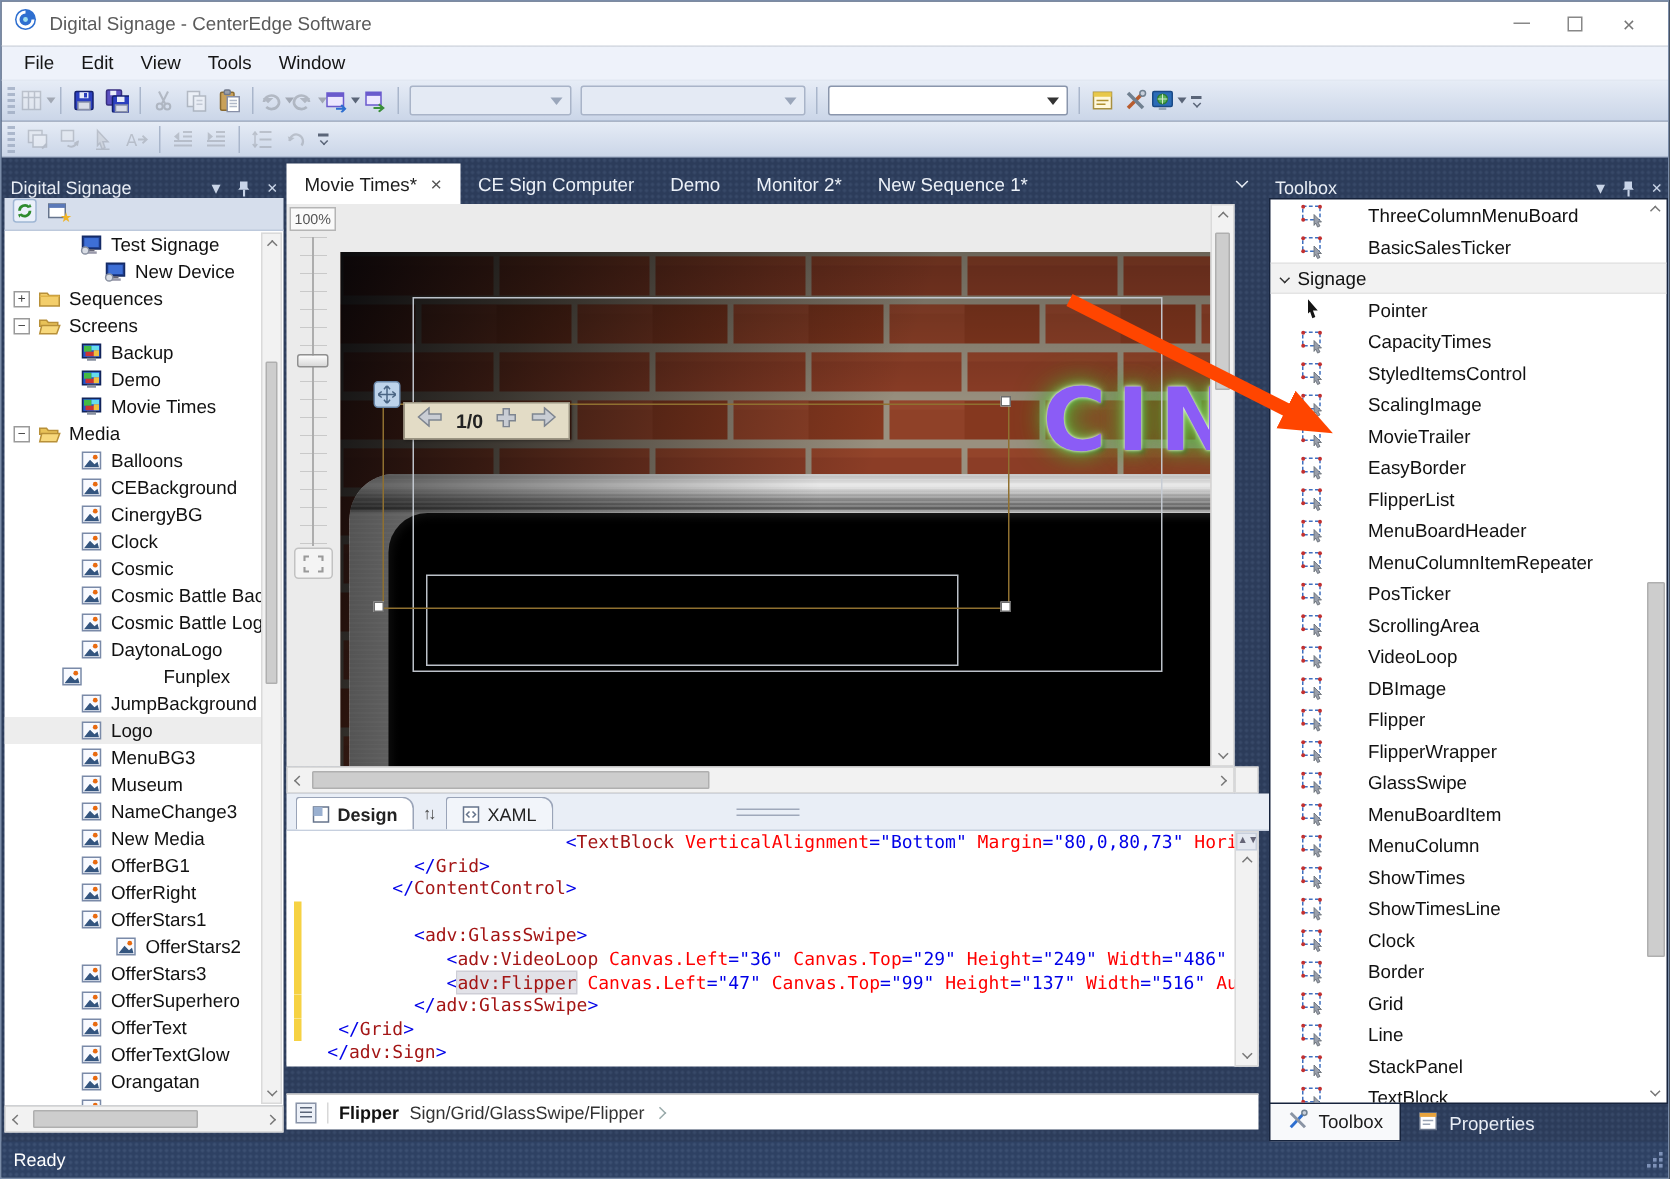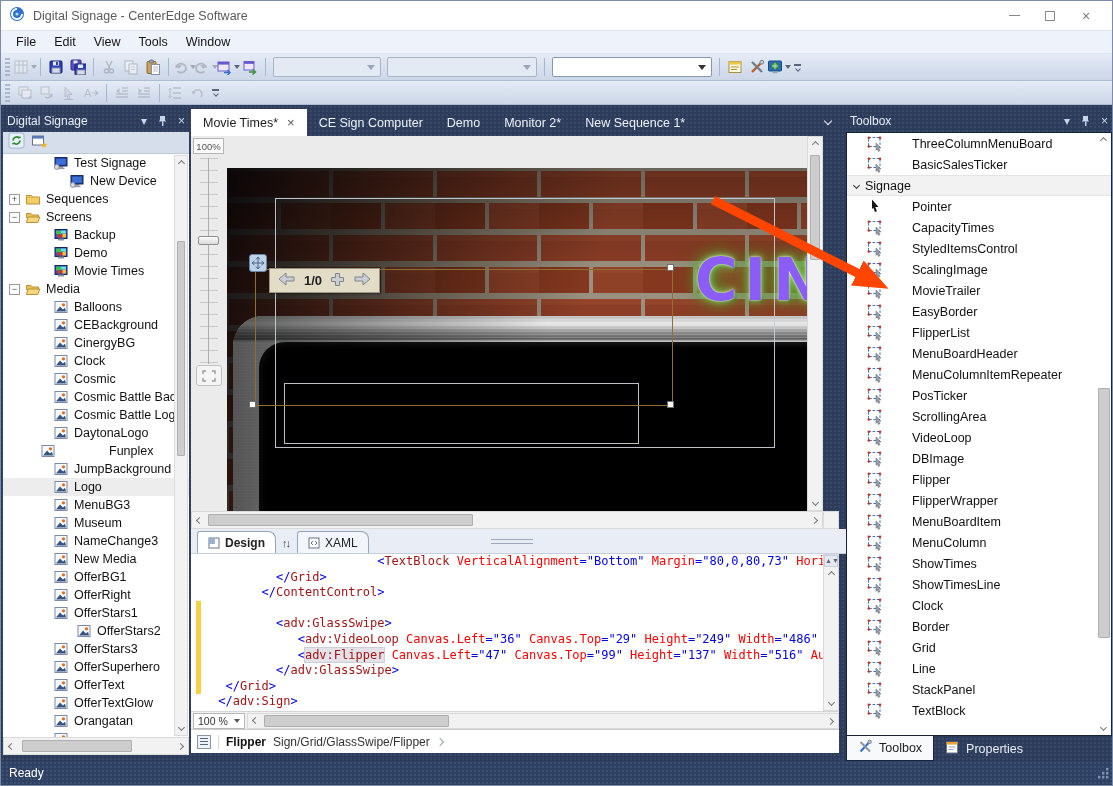--- a/index.html
+++ b/index.html
@@ -31,21 +31,21 @@
 .combo{height:20px;border:1px solid #A9B4C8;background:#E4EAF4;border-radius:2px;margin:0 3px;display:flex;align-items:center;justify-content:flex-end;padding-right:5px}
 .combo.en{background:#fff;border-color:#8A96AC}
 .combo .ca{width:0;height:0;border-left:4px solid transparent;border-right:4px solid transparent;border-top:5px solid #333}
 .combo.cdis .ca{border-top-color:#9AA6BA}
 .ovf{display:flex;flex-direction:column;align-items:center;margin-left:4px}
 .ovf i{display:block;width:7px;height:2px;background:#5A6578;margin-bottom:1px}
 .chev{display:inline-block;width:6px;height:6px;border-right:1.6px solid #666;border-bottom:1.6px solid #666}
 .chev.down{transform:rotate(45deg)}.chev.up{transform:rotate(-135deg)}.chev.left{transform:rotate(135deg)}.chev.right{transform:rotate(-45deg)}
 .chev.white{border-color:#E8EDF5}
 
-.toolwin-hdr{height:23px;display:flex;align-items:center;color:#E8EDF5;font-size:12px;padding:0 4px}
+.toolwin-hdr{height:23px;display:flex;align-items:flex-end;color:#E8EDF5;font-size:12px;padding:0 4px}
 .hdr-btn{margin-left:10px;display:flex;align-items:center;color:#C9D4E6;font-size:12px}
 
 #explorer{position:absolute;left:2px;top:108px;width:186px;height:646px}
 #exp-toolbar{height:22px;background:#D6DEEC;border-bottom:1px solid #BDC9DC;display:flex;align-items:center;gap:6px;padding-left:5px}
 #exp-tree{position:absolute;left:0;top:45px;right:0;bottom:18px;background:#fff;overflow:hidden}
 .trow{height:18px;display:flex;align-items:center;white-space:nowrap;font-size:12.5px;color:#111;overflow:hidden}
 .trow.sel{background:#EDEDED}
 .trow .lbl{margin-left:5px}
 .exp{width:11px;height:11px;border:1px solid #9A9A9A;background:#fff;font:9px/9px "Liberation Sans",sans-serif;color:#444;text-align:center;margin-right:5px;flex:none}
 .ticon{flex:none;width:16px;height:16px}
@@ -930,35 +930,20 @@
     <div id="evscroll" class="sb sbv">
       <div id="esplit">▲▼</div>
       <span class="sarr">
           <span class="chev up"></span>
         </span>
       <span class="sarr" style="position:absolute;bottom:0">
           <span class="chev down"></span>
         </span>
     </div>
 
-    <div id="editorbar">
-      <div id="ezoom">
-        <span>100 %</span>
-          <span class="ca"></span>
-      </div>
-      <div class="sb sbh" style="position:relative;flex:1;height:16px;margin-left:2px">
-        <span class="sarr">
-            <span class="chev left"></span>
-          </span>
-        <div class="sb-thumb" style="position:absolute;left:16px;width:185px;top:1px;bottom:1px"></div>
-        <span class="sarr" style="position:absolute;right:0;top:0">
-            <span class="chev right"></span>
-          </span>
-      </div>
-    </div>
 
     <div id="breadcrumb">
       <span id="bc-icon">
           <i></i>
         </span>
       <span class="bc-sep"></span>
       <span id="bc-el">Flipper</span>
       <span id="bc-path">Sign/Grid/GlassSwipe/Flipper</span>
       <span class="chev right" style="border-color:#9aa"></span>
     </div>
@@ -1139,20 +1124,30 @@
         </div>
         <div class="xrow">
           <span class="ic"><svg width="17" height="17">
               <rect x="1.5" y="2.5" width="11.5" height="9" fill="#fff" stroke="#3F6FBF" stroke-dasharray="2.5 1.6"></rect>
               <circle cx="1.8" cy="2.8" r="1.3" fill="#C23030"></circle>
               <circle cx="13" cy="2.8" r="1.3" fill="#C23030"></circle>
               <circle cx="1.8" cy="11.5" r="1.3" fill="#C23030"></circle>
               <path d="M9 8l5 5h-2.4l1.4 2.6-1.6.8-1.3-2.7-1.1 1.6z" fill="#9AA0AC" stroke="#5A6068" stroke-width=".5"></path>
             </svg></span>
           <span class="lbl">FlipperWrapper</span>
+        </div>
+        <div class="xrow">
+          <span class="ic"><svg width="17" height="17">
+              <rect x="1.5" y="2.5" width="11.5" height="9" fill="#fff" stroke="#3F6FBF" stroke-dasharray="2.5 1.6"></rect>
+              <circle cx="1.8" cy="2.8" r="1.3" fill="#C23030"></circle>
+              <circle cx="13" cy="2.8" r="1.3" fill="#C23030"></circle>
+              <circle cx="1.8" cy="11.5" r="1.3" fill="#C23030"></circle>
+              <path d="M9 8l5 5h-2.4l1.4 2.6-1.6.8-1.3-2.7-1.1 1.6z" fill="#9AA0AC" stroke="#5A6068" stroke-width=".5"></path>
+            </svg></span>
+          <span class="lbl">GlassSwipe</span>
         </div>
         <div class="xrow">
           <span class="ic"><svg width="17" height="17">
               <rect x="1.5" y="2.5" width="11.5" height="9" fill="#fff" stroke="#3F6FBF" stroke-dasharray="2.5 1.6"></rect>
               <circle cx="1.8" cy="2.8" r="1.3" fill="#C23030"></circle>
               <circle cx="13" cy="2.8" r="1.3" fill="#C23030"></circle>
               <circle cx="1.8" cy="11.5" r="1.3" fill="#C23030"></circle>
               <path d="M9 8l5 5h-2.4l1.4 2.6-1.6.8-1.3-2.7-1.1 1.6z" fill="#9AA0AC" stroke="#5A6068" stroke-width=".5"></path>
             </svg></span>
           <span class="lbl">MenuBoardItem</span>

